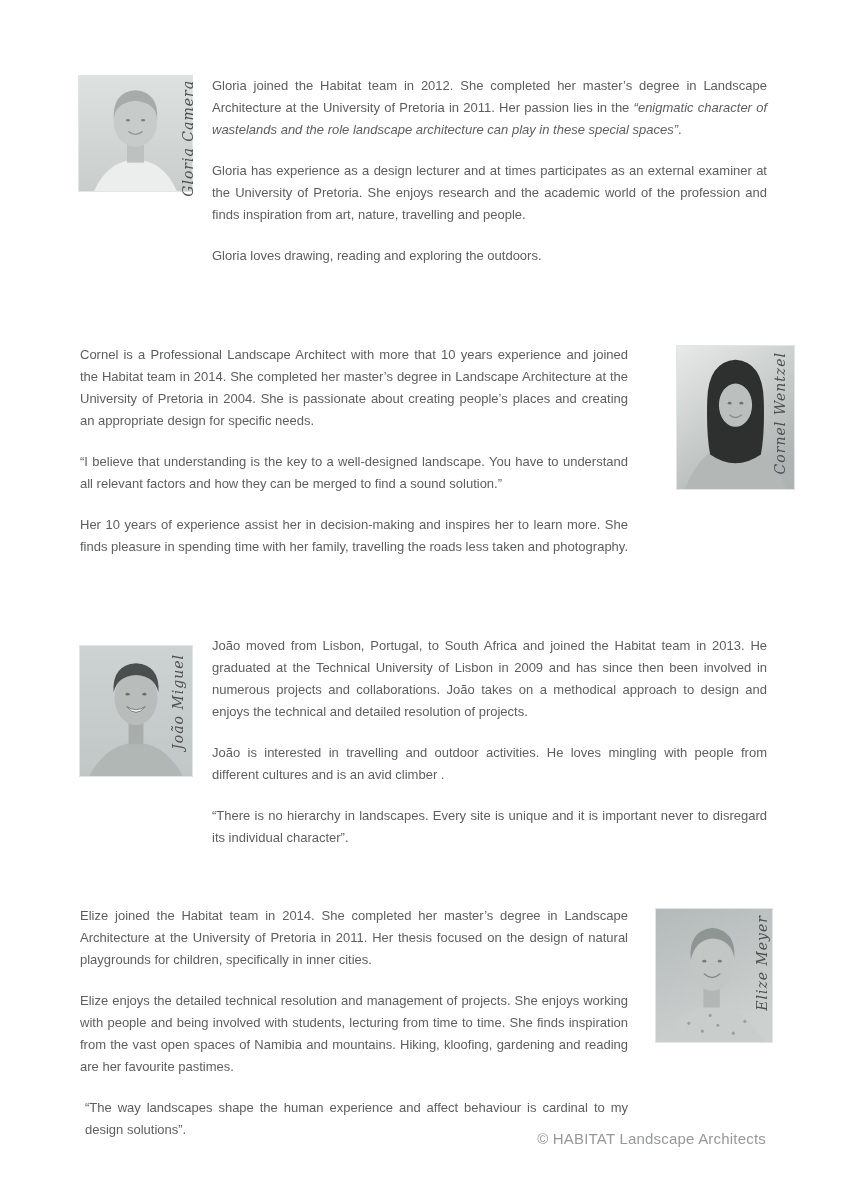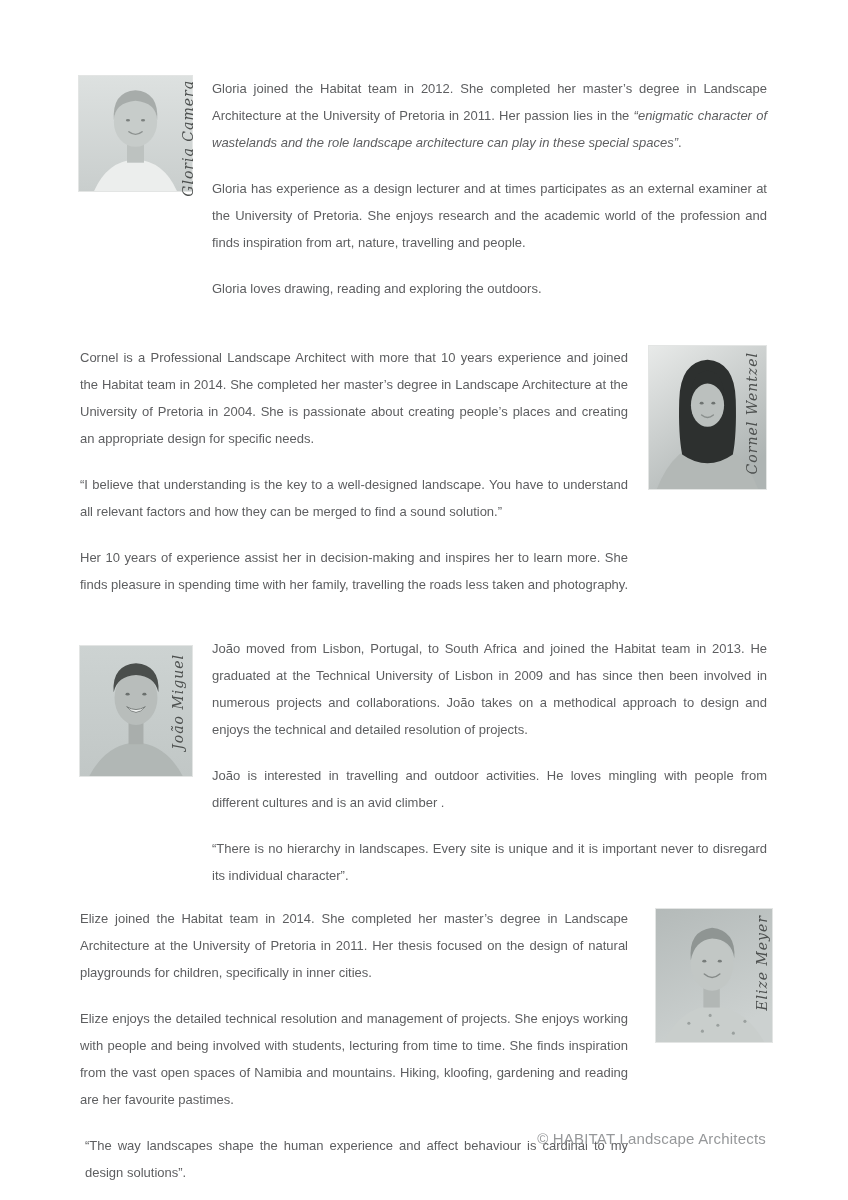--- a/index.html
+++ b/index.html
@@ -9,21 +9,21 @@
     font-family: "Liberation Sans", sans-serif;
     position: relative;
     overflow: hidden;
   }
   .page { position: absolute; inset: 0; background: #ffffff; }
 
   .bio { position: absolute; display: flex; align-items: flex-start; }
 
   .text-col {
     font-size: 13px;
-    line-height: 27px;
+    line-height: 22px;
     color: #5d5e60;
     text-align: justify;
     flex: 1;
   }
   .para { margin-bottom: 19px; }
   .para:last-child { margin-bottom: 0; }
   .para em { font-style: italic; }
   .para.italic { }
   .q-indent { padding-left: 5px; display: inline-block; }
 
@@ -51,21 +51,21 @@
   .sig-gloria { right: -4px; top: 4px; }
   .sig-cornel { right: 6px;  top: 6px; }
   .sig-joao   { right: 6px;  top: 8px; }
   .sig-elize  { right: 2px;  top: 6px; }
 
   
   .bio-gloria { left: 78px;  top: 75px;  width: 689px; }
   .bio-gloria .photo-col { width: 115px; margin-right: 19px; }
   .bio-gloria .photo { height: 117px; }
 
-  .bio-cornel { left: 80px;  top: 344px; width: 687px; }
+  .bio-cornel { left: 80px;  top: 344px; width: 687px; gap: 28px; }
   .bio-cornel .text-col { flex: none; width: 548px; }
   .bio-cornel .photo-col { width: 119px; margin-left: 20px; padding-top: 1px; }
   .bio-cornel .photo { height: 145px; }
 
   .bio-joao { left: 79px; top: 635px; width: 688px; }
   .bio-joao .photo-col { width: 114px; margin-right: 19px; padding-top: 10px; }
   .bio-joao .photo { height: 132px; }
 
   .bio-elize { left: 80px; top: 905px; width: 693px; }
   .bio-elize .text-col { flex: none; width: 548px; }

